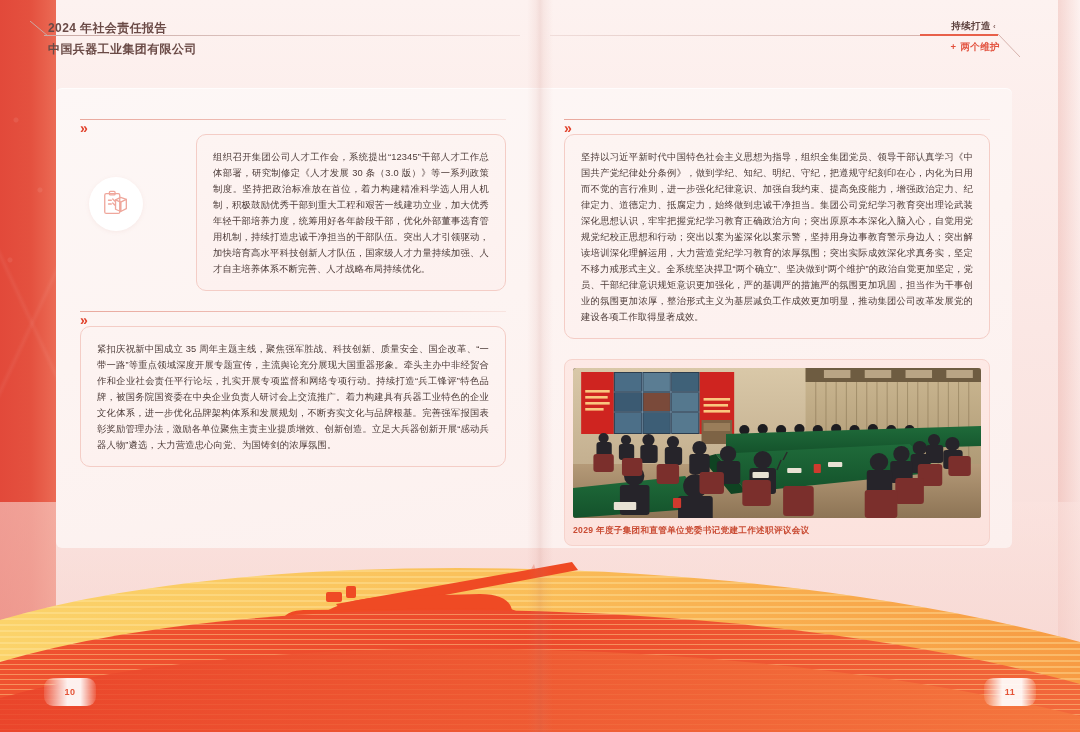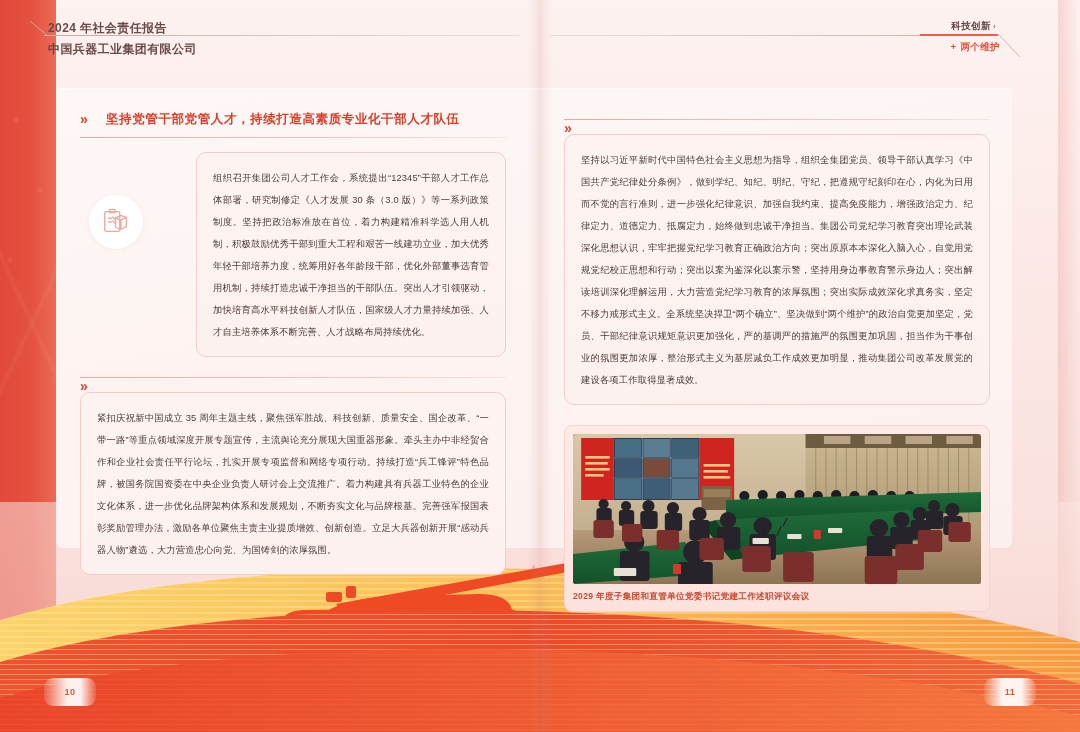--- a/index.html
+++ b/index.html
@@ -119,21 +119,21 @@
 
   
   .card {
     border:1px solid #f4cdc6;
     border-radius:10px;
     background:linear-gradient(180deg,#fdf4f2 0%,#fdf1ef 100%);
     padding:14px 16px 13px 16px;
     position:relative;
   }
   .card p {
-    font-size:9.3px; line-height:22px; color:#4c3b38;
+    font-size:9.3px; line-height:16px; color:#4c3b38;
     text-align:justify; text-justify:inter-ideograph;
     letter-spacing:.15px;
   }
 
   
   .card-with-icon { margin-left:116px; }
   .icon-circle {
     position:absolute; left:-108px; top:42px;
     width:54px; height:54px; border-radius:50%;
     background:#fff; display:flex; align-items:center; justify-content:center;
@@ -190,35 +190,34 @@
     </svg>
     <div class="hdr-title">2024 年社会责任报告</div>
     <div class="hdr-sub">中国兵器工业集团有限公司</div>
 
     <div class="hdr-line-r"></div>
     <div class="hdr-accent-r"></div>
     <svg class="hdr-tick-r" viewBox="0 0 26 26">
       <path d="M2,1 L24,24" stroke="#d6b2ac" stroke-width="1" fill="none"></path>
     </svg>
     <div class="hdr-about">
-      <span>科技创新</span><span class="chev">‹</span>
+      <span>持续打造</span><span class="chev">‹</span>
     </div>
     <div class="hdr-topic">
       <span class="plus">+</span><span>两个维护</span>
     </div>
   </div>
 
   <div class="sheet">
 
     <div class="col-left">
 
       <div class="block">
         <div class="sec-head">
           <span class="chevs">»</span>
-          <span class="title">坚持党管干部党管人才，持续打造高素质专业化干部人才队伍</span>
           <div class="rule"></div>
         </div>
 
         <div class="card card-with-icon">
           <div class="icon-circle">
             <svg width="30" height="30" viewBox="0 0 32 32" fill="none" stroke="#efa79c" stroke-width="1.4" stroke-linecap="round" stroke-linejoin="round">
               <rect x="4" y="5" width="16" height="21" rx="1.6"></rect>
               <rect x="9" y="2.6" width="6" height="3.6" rx="1"></rect>
               <path d="M8 12 L11 12 M8 16 L11 16"></path>
               <path d="M12.5 10.6 L14.6 12.8 M12.5 15 L14.6 17"></path>

